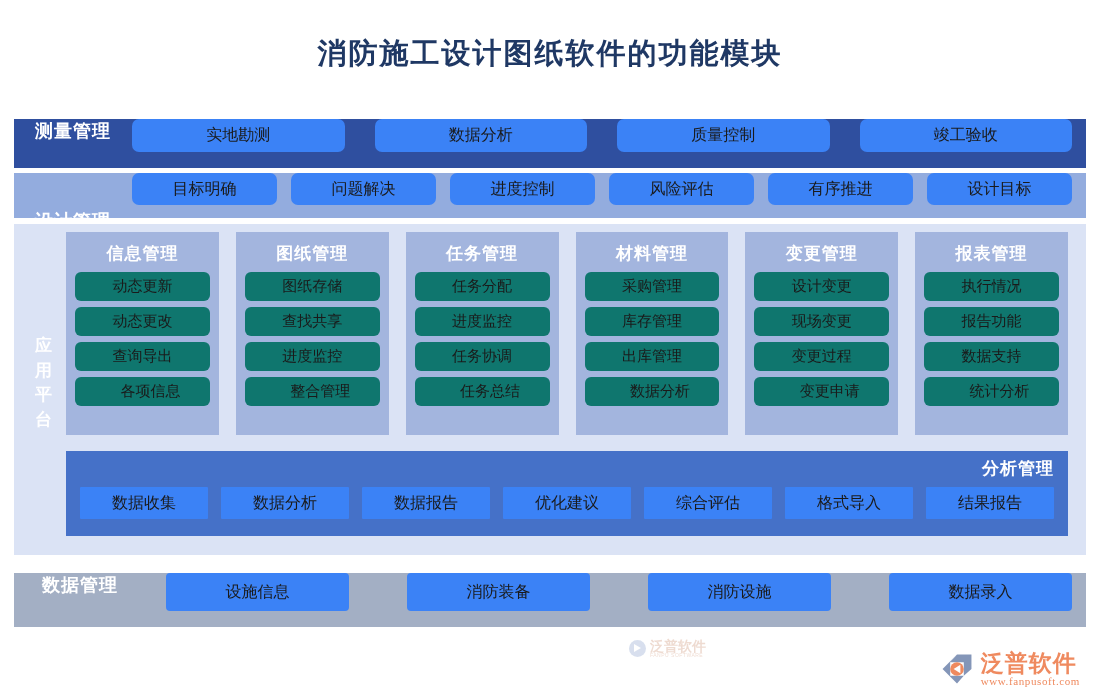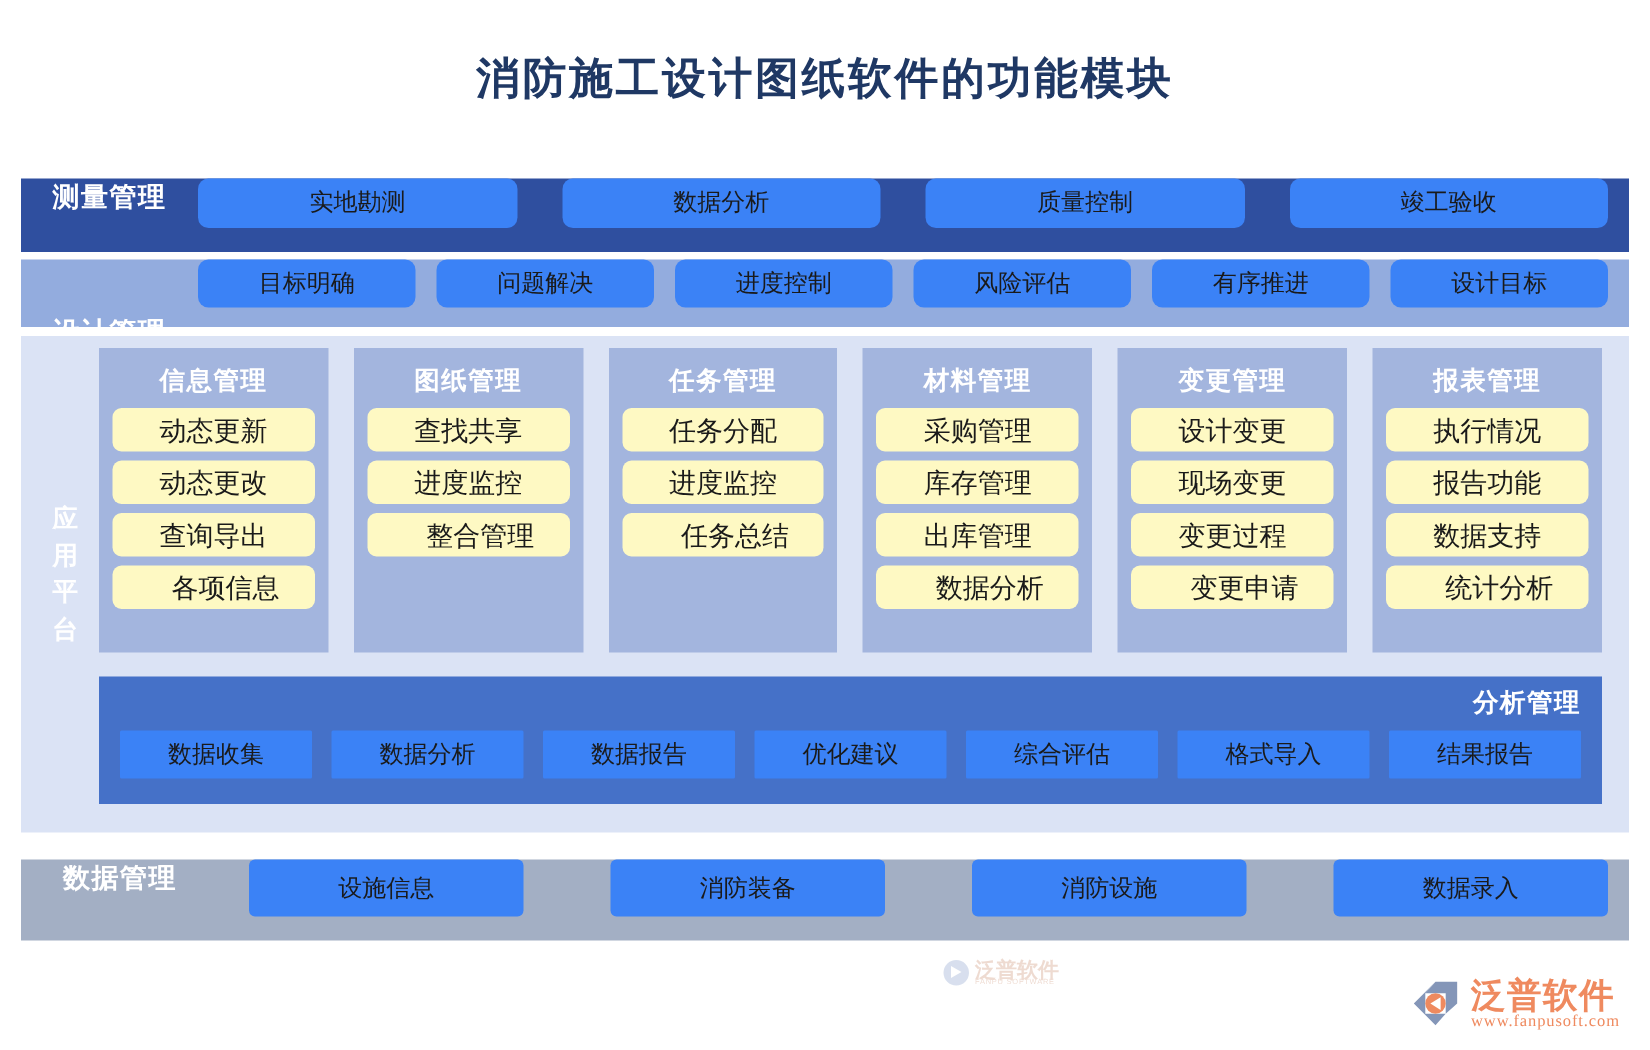--- a/index.html
+++ b/index.html
@@ -111,42 +111,43 @@
     line-height: 1.45;
     text-align: center;
     letter-spacing: 1px;
   }
   #platform-columns {
     display: flex;
     gap: 17px;
     padding: 8px 18px 0 52px;
     box-sizing: border-box;
     height: 211px;
+    justify-content: flex-end;
   }
   .module-col {
     flex: 1 1 0;
     background: #a3b5de;
     display: flex;
     flex-direction: column;
     align-items: stretch;
     padding: 6px 9px 8px 9px;
     box-sizing: border-box;
   }
   .module-col-title {
     color: #ffffff;
     font-weight: bold;
     font-size: 17px;
     text-align: center;
     letter-spacing: 1px;
     padding: 4px 0 7px 0;
   }
   .module-item {
-    background: #fef9c3;
+    background: #0f766e;
     color: #1a1a1a;
-    font-size: 18px;
+    font-size: 15px;
     text-align: center;
     border-radius: 6px;
     height: 29px;
     margin-bottom: 6px;
     display: flex;
     align-items: center;
     justify-content: center;
     white-space: nowrap;
   }
   .module-item:last-child { margin-bottom: 0; padding-left: 16px; }
@@ -299,29 +300,31 @@
     <div class="module-col">
       <div class="module-col-title">信息管理</div>
       <div class="module-item">动态更新</div>
       <div class="module-item">动态更改</div>
       <div class="module-item">查询导出</div>
       <div class="module-item">各项信息</div>
     </div>
 
     <div class="module-col">
       <div class="module-col-title">图纸管理</div>
+      <div class="module-item">图纸存储</div>
       <div class="module-item">查找共享</div>
       <div class="module-item">进度监控</div>
       <div class="module-item">整合管理</div>
     </div>
 
     <div class="module-col">
       <div class="module-col-title">任务管理</div>
       <div class="module-item">任务分配</div>
       <div class="module-item">进度监控</div>
+      <div class="module-item">任务协调</div>
       <div class="module-item">任务总结</div>
     </div>
 
     <div class="module-col">
       <div class="module-col-title">材料管理</div>
       <div class="module-item">采购管理</div>
       <div class="module-item">库存管理</div>
       <div class="module-item">出库管理</div>
       <div class="module-item">数据分析</div>
     </div>

